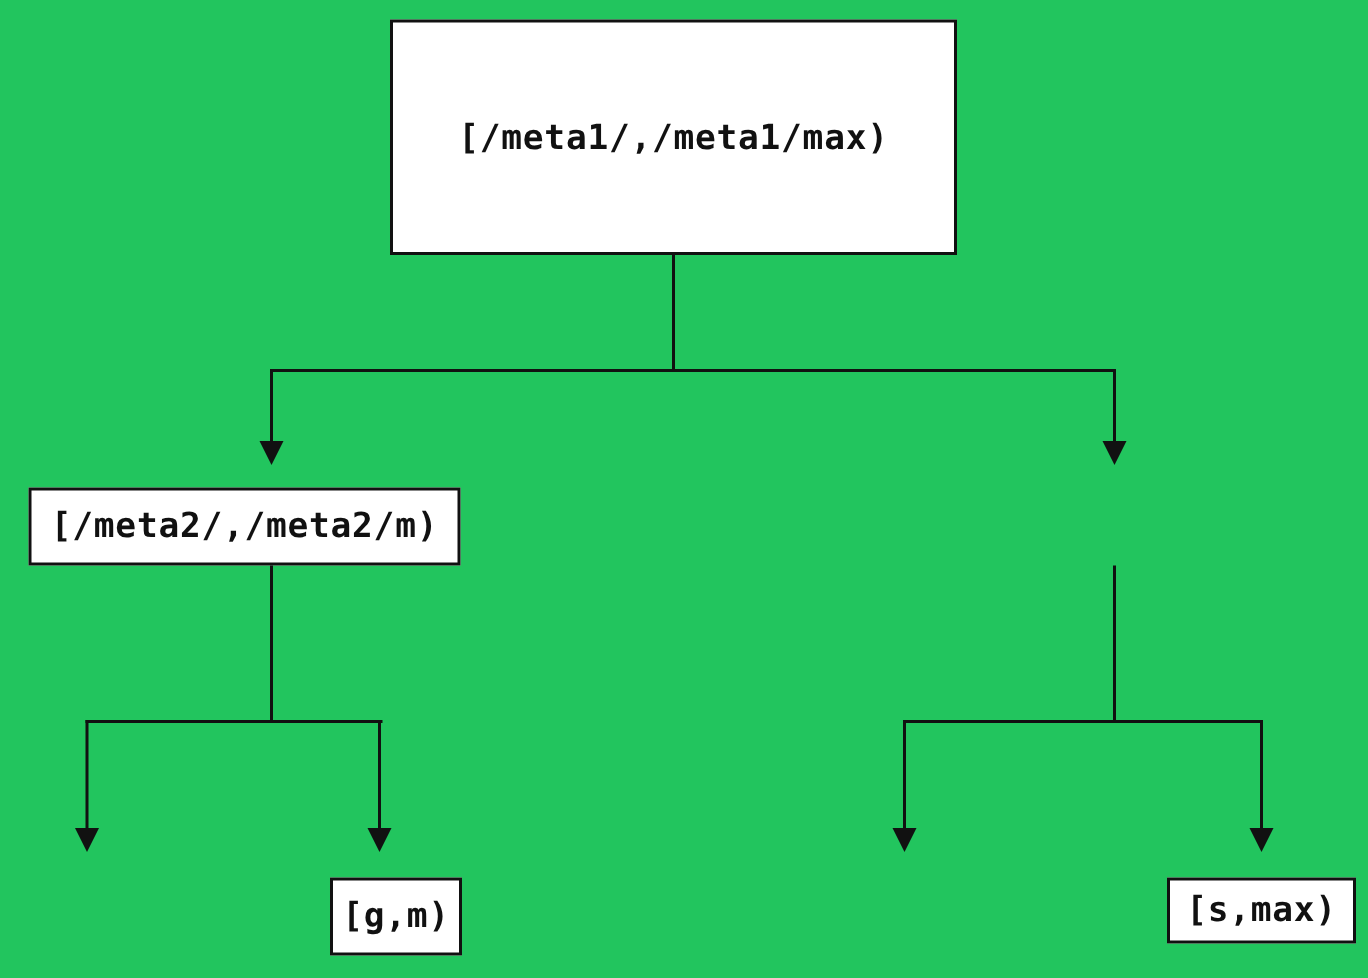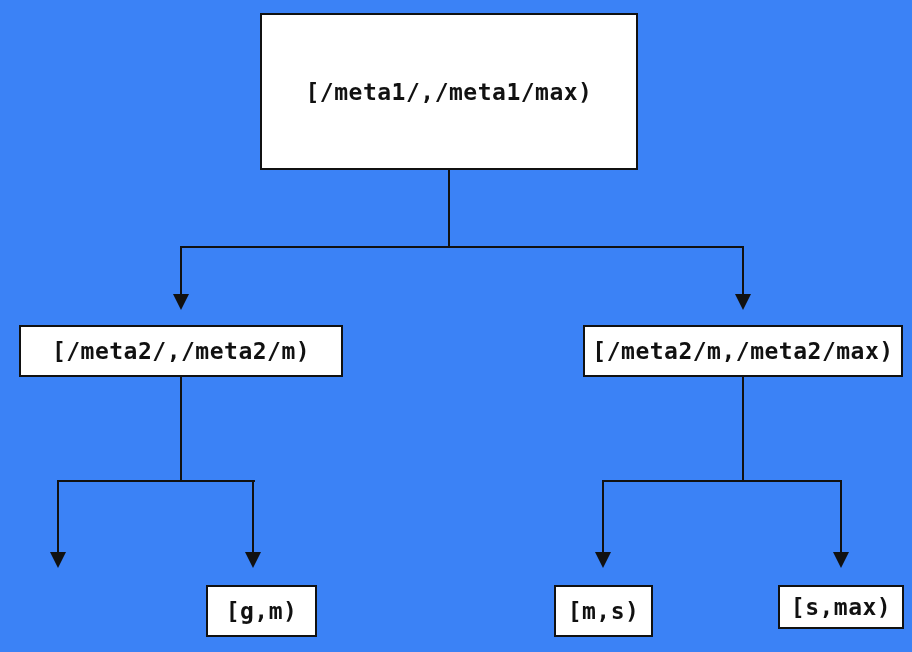--- a/index.html
+++ b/index.html
@@ -4,21 +4,21 @@
 <style>
   html, body {
     margin: 0;
     padding: 0;
     background: #ffffff;
   }
   .canvas {
     position: relative;
     width: 912px;
     height: 652px;
-    background: #3b82f6;
+    background: #22c55e;
     overflow: hidden;
     font-family: "DejaVu Sans Mono", monospace;
   }
   .node {
     position: absolute;
     box-sizing: border-box;
     border: 2px solid #111111;
     background: #ffffff;
     display: flex;
     align-items: center;
@@ -40,24 +40,24 @@
     position: absolute;
     width: 0;
     height: 0;
     border-left: 8px solid transparent;
     border-right: 8px solid transparent;
     border-top: 16px solid #111111;
   }
 
   
   #node-root   { left: 260px; top: 13px;  width: 378px; height: 157px; }
-  #node-l      { left: 19px;  top: 325px; width: 324px; height: 52px; text-align: right; }
+  #node-l      { left: 19px;  top: 325px; width: 288px; height: 52px; text-align: right; }
   #node-r      { left: 583px; top: 325px; width: 320px; height: 52px; }
   #leaf-0      { left: 8px;   top: 585px; width: 100px; height: 52px; }
-  #leaf-1      { left: 206px; top: 585px; width: 111px; height: 52px; justify-content: center; }
+  #leaf-1      { left: 220px; top: 585px; width: 88px; height: 52px; justify-content: center; }
   #leaf-2      { left: 554px; top: 585px; width: 99px;  height: 52px; }
   #leaf-3      { left: 778px; top: 585px; width: 126px; height: 44px; }
 
   
   #e1-stem  { left: 448px; top: 170px; width: 2px;   height: 76px; }
   #e1-bar   { left: 180px; top: 246px; width: 564px; height: 2px; }
   #e1-dropl { left: 180px; top: 246px; width: 2px;   height: 48px; }
   #e1-dropr { left: 742px; top: 246px; width: 2px;   height: 48px; }
   #e1-arrl  { left: 173px; top: 294px; }
   #e1-arrr  { left: 735px; top: 294px; }
@@ -84,32 +84,26 @@
 <div class="canvas">
 
   <div class="node" id="node-root">
     <span class="lbl">[/meta1/,/meta1/max)</span>
   </div>
 
   <div class="node" id="node-l">
     <span class="lbl">[/meta2/,/meta2/m)</span>
   </div>
 
-  <div class="node" id="node-r">
-    <span class="lbl">[/meta2/m,/meta2/max)</span>
-  </div>
 
 
   <div class="node" id="leaf-1">
     <span class="lbl">[g,m)</span>
   </div>
 
-  <div class="node" id="leaf-2">
-    <span class="lbl">[m,s)</span>
-  </div>
 
   <div class="node" id="leaf-3">
     <span class="lbl">[s,max)</span>
   </div>
 
   <div class="line" id="e1-stem"></div>
   <div class="line" id="e1-bar"></div>
   <div class="line" id="e1-dropl"></div>
   <div class="line" id="e1-dropr"></div>
   <div class="arrow-down" id="e1-arrl"></div>

